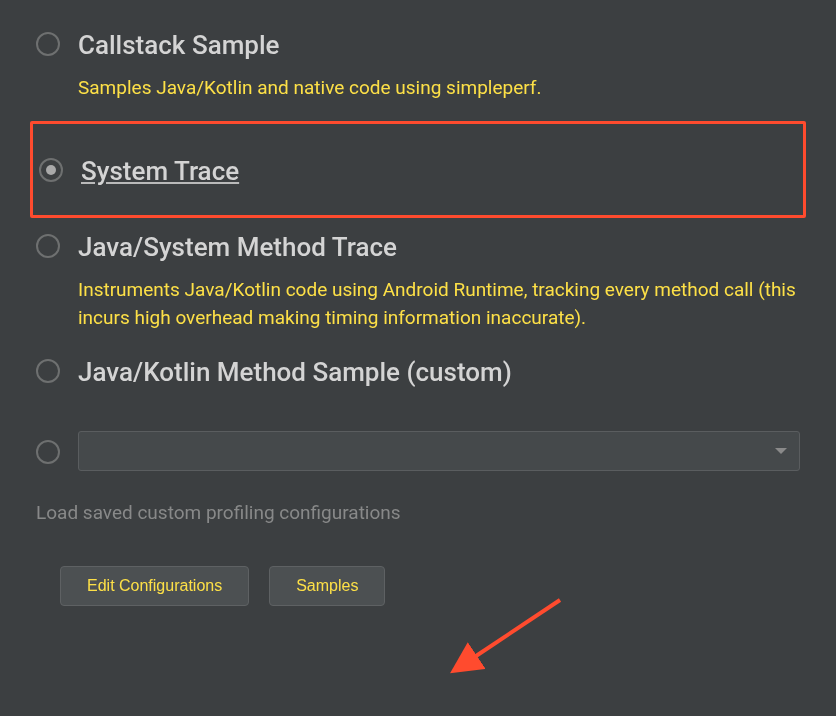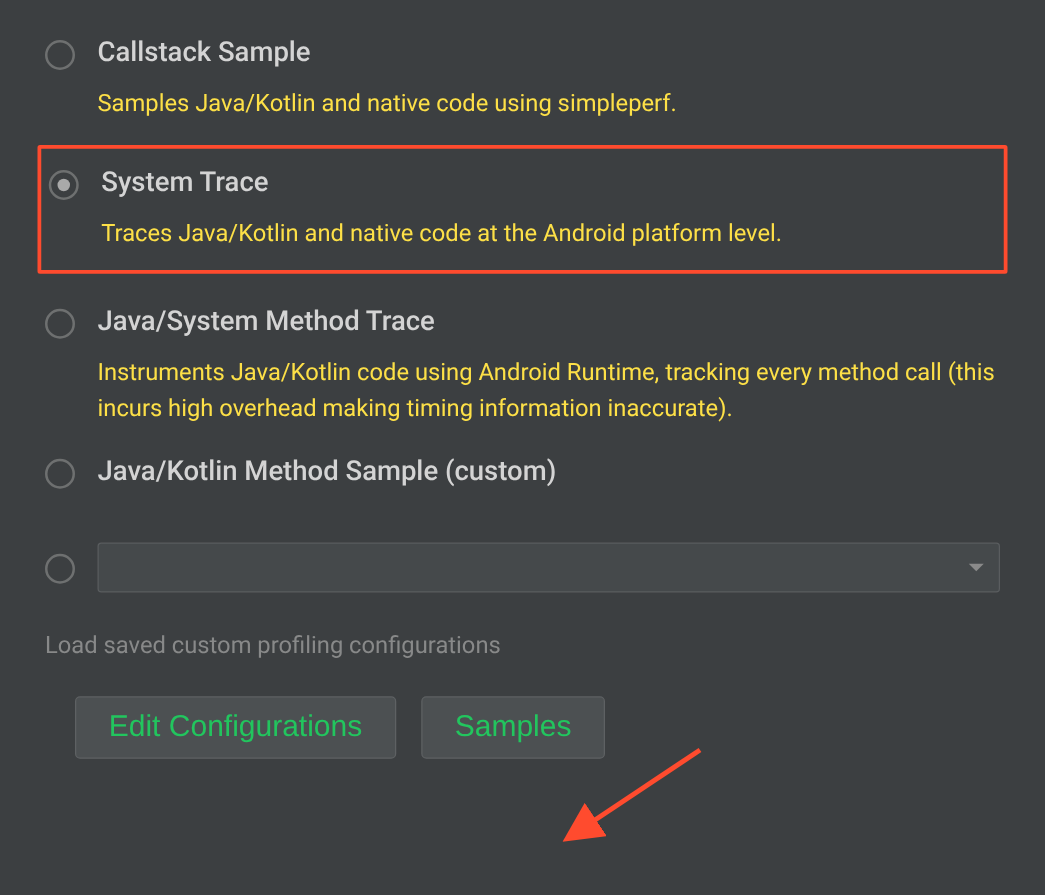--- a/index.html
+++ b/index.html
@@ -17,23 +17,24 @@
     }
     .option-row {
       display: flex;
       align-items: flex-start;
       padding: 10px 6px 14px 6px;
       margin-bottom: 0;
     }
     .option-row.highlighted {
       border: 3px solid #ff4b2e;
       border-radius: 2px;
-      padding: 15px 10px 15px 6px;
-      margin-bottom: 16px;
+      padding: 32px 10px 15px 6px;
+      margin-bottom: 4px;
       margin-top: 4px;
+      text-decoration: underline;
     }
     .radio {
       width: 24px;
       height: 24px;
       border-radius: 50%;
       border: 2px solid #6e7070;
       flex-shrink: 0;
       margin-right: 18px;
       margin-top: 2px;
       cursor: pointer;
@@ -47,21 +48,21 @@
       background: #a9a9a9;
       border-radius: 50%;
       top: 50%;
       left: 50%;
       transform: translate(-50%, -50%);
     }
     .option-content {
       flex: 1;
     }
     .option-title {
-      font-size: 22px;
+      font-size: 26px;
       font-weight: 500;
       color: #d4d4d4;
       margin-bottom: 14px;
     }
     .option-desc {
       font-size: 19px;
       color: #fde047;
       line-height: 1.5;
     }
     .dropdown-row {
@@ -88,31 +89,31 @@
       width: 0;
       height: 0;
       border-left: 6px solid transparent;
       border-right: 6px solid transparent;
       border-top: 6px solid #8a8a8a;
     }
     .hint-text {
       font-size: 19px;
       color: #888989;
       margin-left: 6px;
-      margin-bottom: 30px;
+      margin-bottom: 42px;
     }
     .button-row {
       display: flex;
       gap: 20px;
       margin-left: 30px;
     }
     .btn {
       padding: 10px 26px;
-      font-size: 24px;
-      color: #22c55e;
+      font-size: 16px;
+      color: #fde047;
       background: #4c5052;
       border: 1px solid #5e6163;
       border-radius: 4px;
       cursor: pointer;
     }
     .arrow-svg {
       position: absolute;
       left: 450px;
       top: 590px;
       pointer-events: none;
@@ -126,21 +127,20 @@
   <div class="option-content">
     <div class="option-title">Callstack Sample</div>
     <div class="option-desc">Samples Java/Kotlin and native code using simpleperf.</div>
   </div>
 </div>
 
 <div class="option-row highlighted">
   <div class="radio selected"></div>
   <div class="option-content">
     <div class="option-title">System Trace</div>
-    <div class="option-desc">Traces Java/Kotlin and native code at the Android platform level.</div>
   </div>
 </div>
 
 <div class="option-row">
   <div class="radio"></div>
   <div class="option-content">
     <div class="option-title">Java/System Method Trace</div>
     <div class="option-desc">Instruments Java/Kotlin code using Android Runtime, tracking every method call (this incurs high overhead making timing information inaccurate).</div>
   </div>
 </div>

